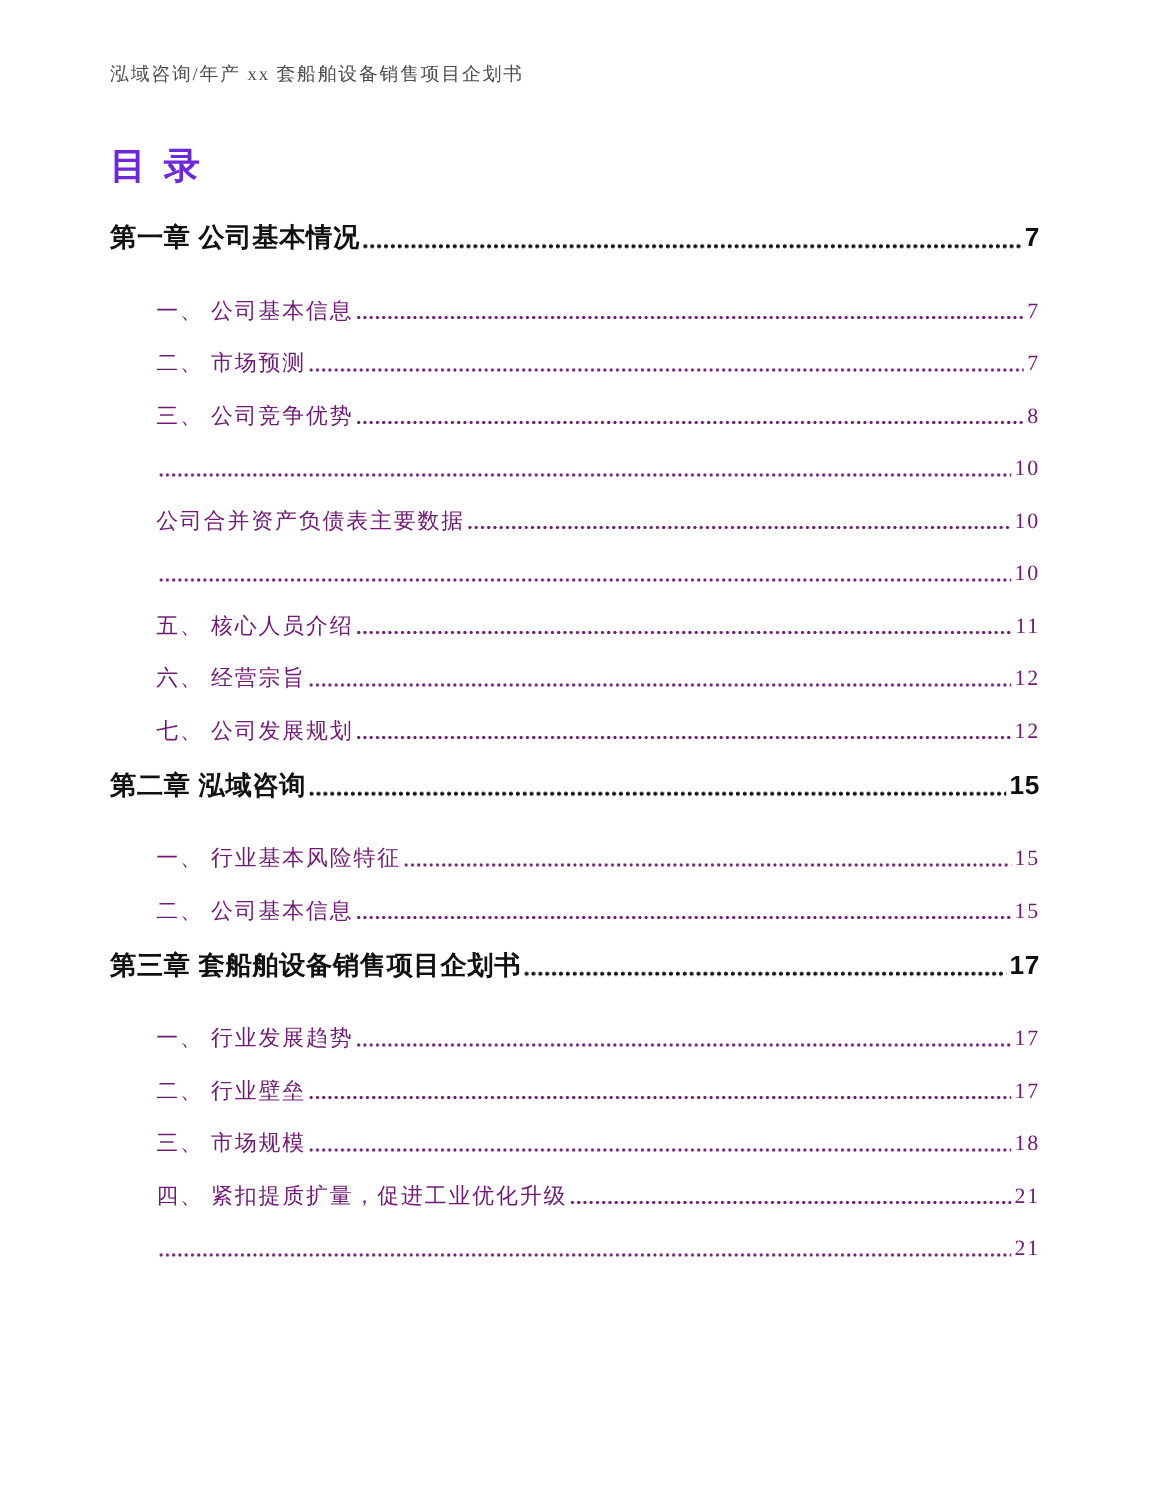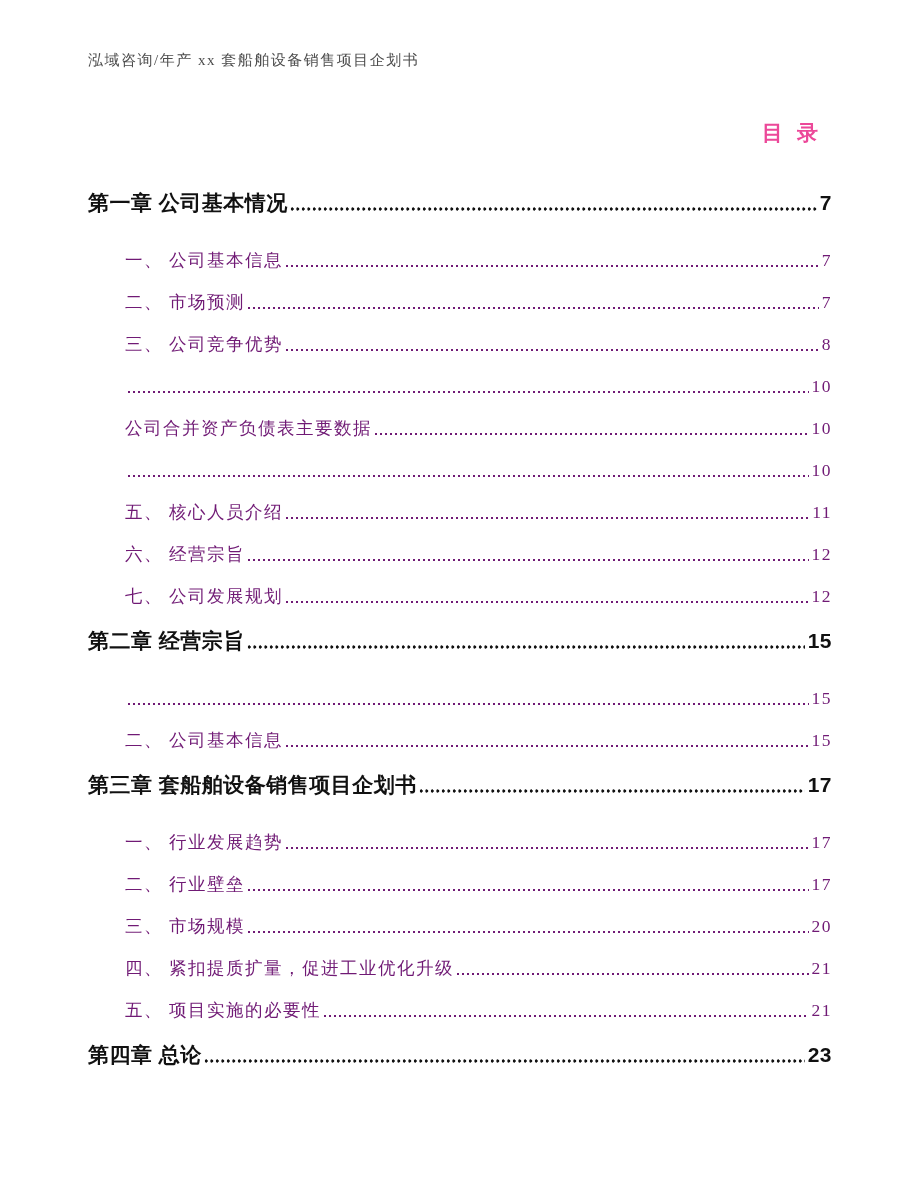--- a/index.html
+++ b/index.html
@@ -15,29 +15,29 @@
     color: #1c1c1c;
   }
   .doc-header {
     font-size: 15px;
     line-height: 20px;
     color: #4d4d4d;
     letter-spacing: 1.5px;
   }
   .doc-title {
     margin-top: 45px;
-    text-align: right;
+    text-align: left;
     font-family: "Liberation Sans", sans-serif;
     font-weight: 700;
-    font-size: 21px;
+    font-size: 29px;
     line-height: 36px;
     letter-spacing: 14px;
-    color: #ec4899;
-  }
-  .toc { margin-top: 38px; }
+    color: #6d28d9;
+  }
+  .toc { margin-top: 26px; }
   .toc-row {
     display: flex;
     align-items: baseline;
     width: 100%;
   }
   .toc-row.l1 {
     font-family: "Liberation Sans", sans-serif;
     font-weight: 700;
     font-size: 21px;
     line-height: 27px;
@@ -135,26 +135,27 @@
       <span class="toc-page">12</span>
     </div>
 
     <div class="toc-row l2">
       <span class="toc-label">七、 公司发展规划</span>
       <span class="toc-dots"></span>
       <span class="toc-page">12</span>
     </div>
 
     <div class="toc-row l1">
-      <span class="toc-label">第二章 经营宗旨</span>
+      <span class="toc-label">第二章 泓域咨询</span>
       <span class="toc-dots"></span>
       <span class="toc-page">15</span>
     </div>
 
     <div class="toc-row l2">
+      <span class="toc-label">一、 行业基本风险特征</span>
       <span class="toc-dots"></span>
       <span class="toc-page">15</span>
     </div>
 
     <div class="toc-row l2">
       <span class="toc-label">二、 公司基本信息</span>
       <span class="toc-dots"></span>
       <span class="toc-page">15</span>
     </div>
 
@@ -172,35 +173,29 @@
 
     <div class="toc-row l2">
       <span class="toc-label">二、 行业壁垒</span>
       <span class="toc-dots"></span>
       <span class="toc-page">17</span>
     </div>
 
     <div class="toc-row l2">
       <span class="toc-label">三、 市场规模</span>
       <span class="toc-dots"></span>
-      <span class="toc-page">20</span>
+      <span class="toc-page">18</span>
     </div>
 
     <div class="toc-row l2">
       <span class="toc-label">四、 紧扣提质扩量，促进工业优化升级</span>
       <span class="toc-dots"></span>
       <span class="toc-page">21</span>
     </div>
 
     <div class="toc-row l2">
-      <span class="toc-label">五、 项目实施的必要性</span>
       <span class="toc-dots"></span>
       <span class="toc-page">21</span>
     </div>
 
-    <div class="toc-row l1">
-      <span class="toc-label">第四章 总论</span>
-      <span class="toc-dots"></span>
-      <span class="toc-page">23</span>
-    </div>
 
   </div>
 </div>
 
 </body></html>

